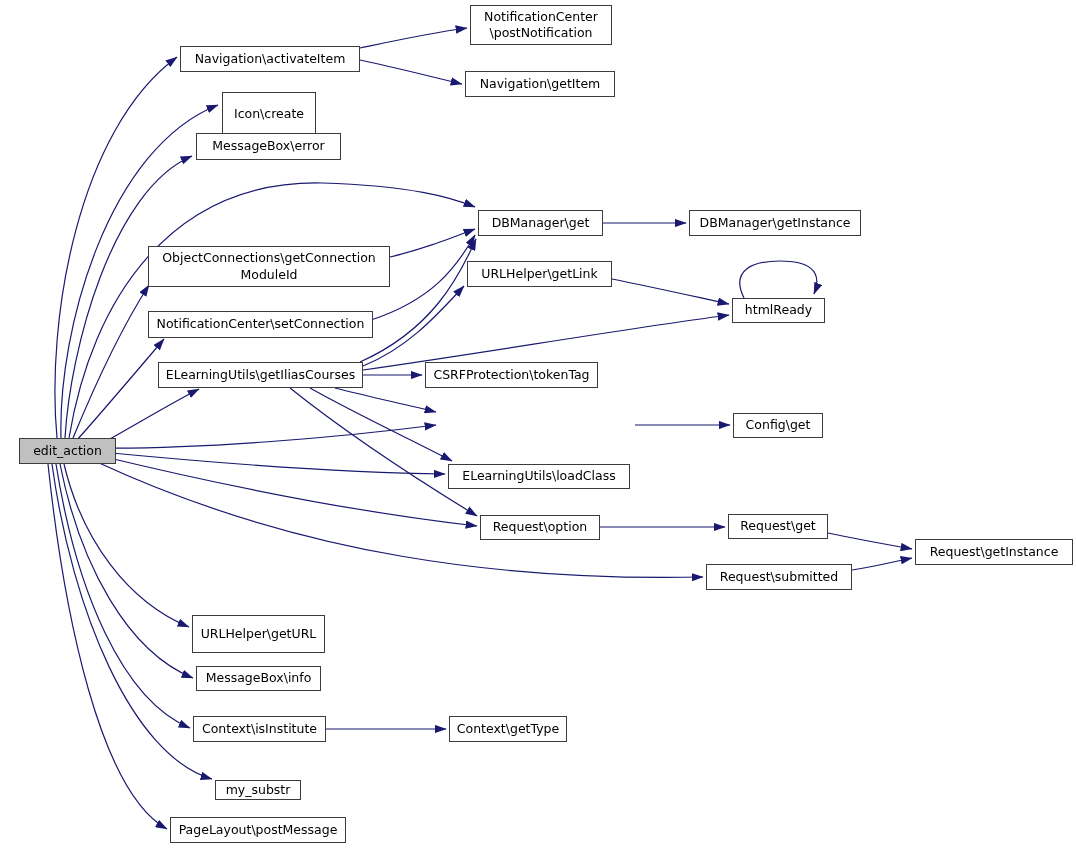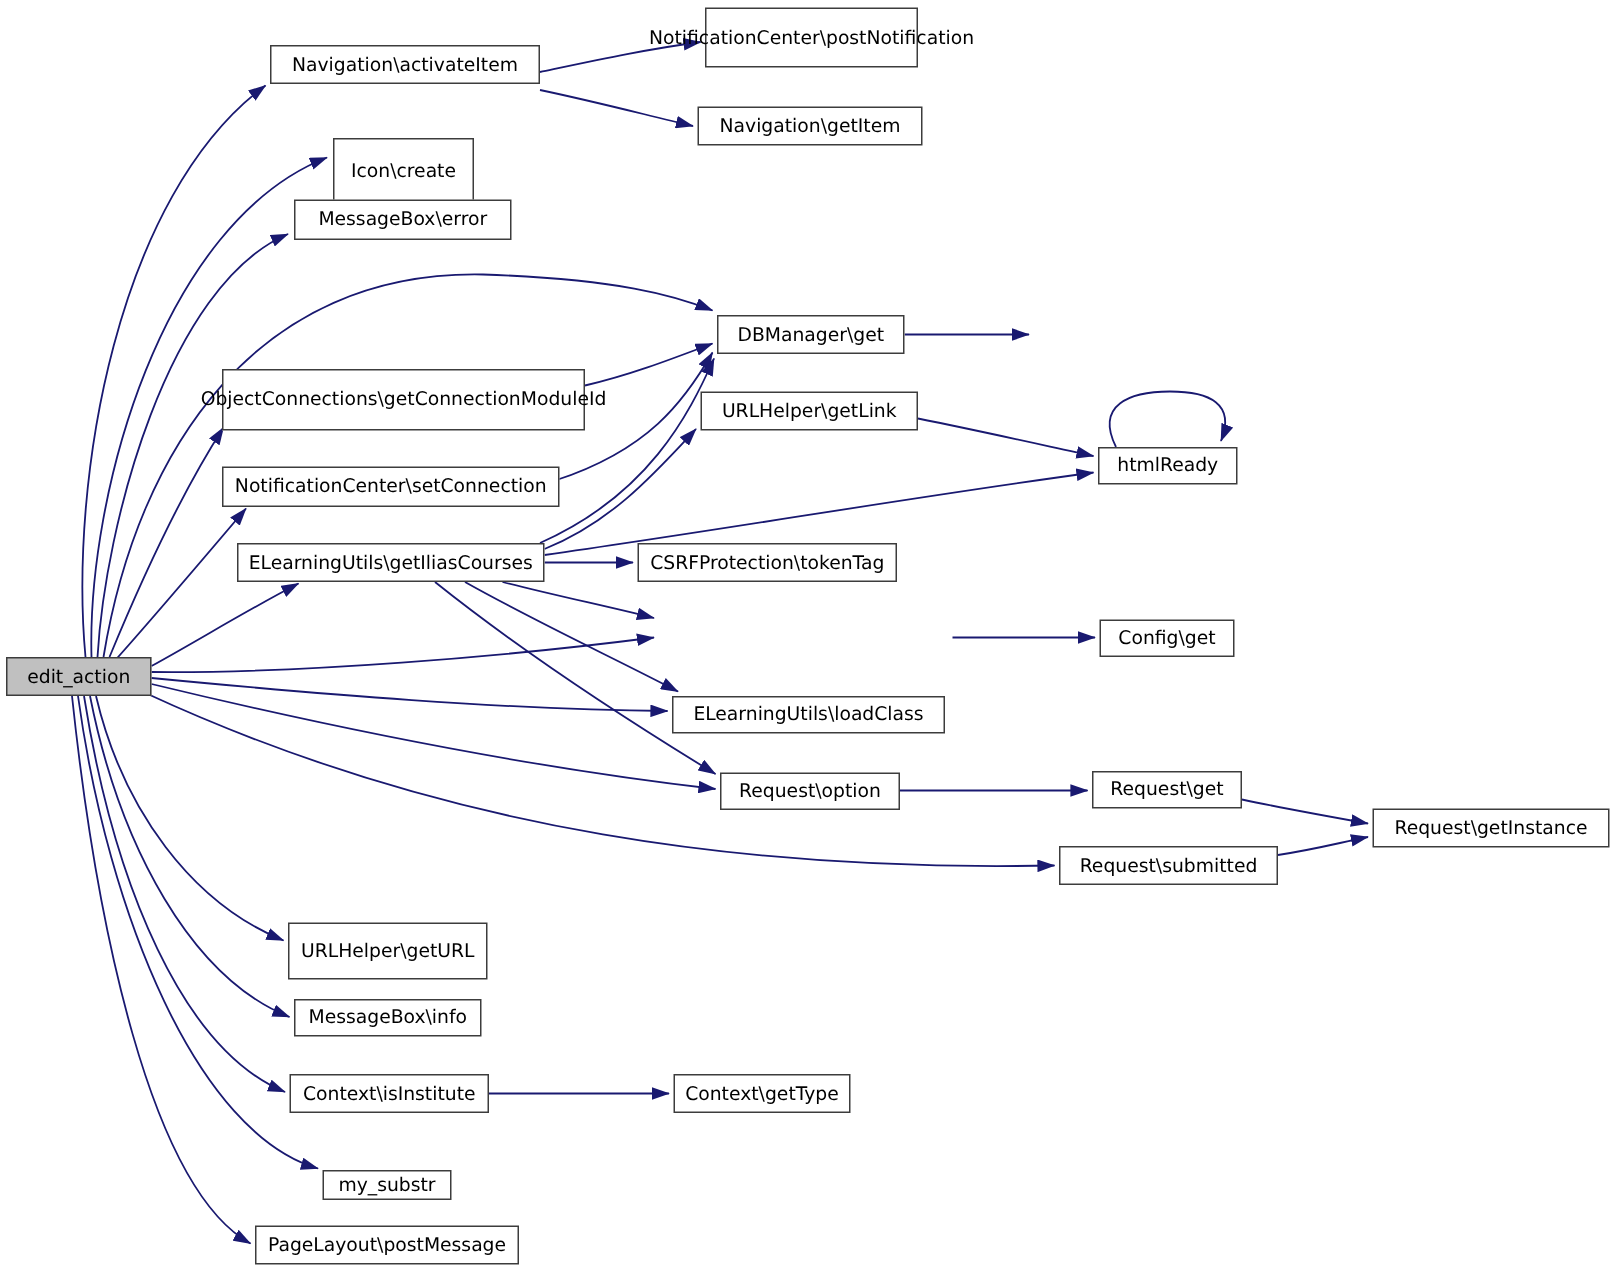--- a/index.html
+++ b/index.html
@@ -18,22 +18,22 @@
     background:#ffffff;
     color:#000000;
     font-size:12.5px;
     display:flex;
     align-items:center;
     justify-content:center;
     white-space:nowrap;
     line-height:1.3;
     z-index:2;
   }
-  .node.two-line{flex-direction:row;text-align:center;}
-  .node.highlight{background:#c0c0c0;}
+  .node.two-line{flex-direction:column;text-align:center;}
+  .node.highlight{background:#c0c0c0;margin-left:15px;}
 </style>
 </head>
 <body>
 
 <div id="canvas">
 
   <svg id="edges" width="1076" height="850" viewBox="0 0 1076 850" fill="none" xmlns="http://www.w3.org/2000/svg">
     <defs>
       <marker id="arrow" viewBox="0 0 10 7" refX="9.5" refY="3.5" markerWidth="10" markerHeight="7" orient="auto">
         <path d="M0,0 L10,3.5 L0,7 Z" fill="#191970"></path>
@@ -73,35 +73,36 @@
       <path marker-end="url(#arrow)" d="M635,425 L730,425"></path>
       <path marker-end="url(#arrow)" d="M600,527 L725,527"></path>
       <path marker-end="url(#arrow)" d="M828,533 C856,539 884,544 912,549"></path>
       <path marker-end="url(#arrow)" d="M852,570 C878,566 892,562 912,558"></path>
       <path marker-end="url(#arrow)" d="M326,729 L446,729"></path>
     </g>
   </svg>
 
   <div class="node highlight" style="left:4px;top:438px;width:97px;height:26px">edit_action</div>
 
-  <div class="node" style="left:180px;top:30px;width:180px;height:26px">Navigation\activateItem</div>
+  <div class="node" style="left:180px;top:46px;width:180px;height:26px">Navigation\activateItem</div>
 
   <div class="node two-line" style="left:470px;top:5px;width:142px;height:40px">
     <span>NotificationCenter</span>
     <span>\postNotification</span>
   </div>
 
   <div class="node" style="left:465px;top:71px;width:150px;height:26px">Navigation\getItem</div>
 
   <div class="node" style="left:222px;top:92px;width:94px;height:44px">Icon\create</div>
 
   <div class="node" style="left:196px;top:133px;width:145px;height:27px">MessageBox\error</div>
 
   <div class="node" style="left:478px;top:210px;width:125px;height:26px">DBManager\get</div>
 
+  <div class="node" style="left:689px;top:210px;width:172px;height:26px">DBManager\getInstance</div>
 
   <div class="node two-line" style="left:148px;top:246px;width:242px;height:41px">
     <span>ObjectConnections\getConnection</span>
     <span>ModuleId</span>
   </div>
 
   <div class="node" style="left:467px;top:261px;width:145px;height:26px">URLHelper\getLink</div>
 
   <div class="node" style="left:732px;top:298px;width:93px;height:25px">htmlReady</div>
 

